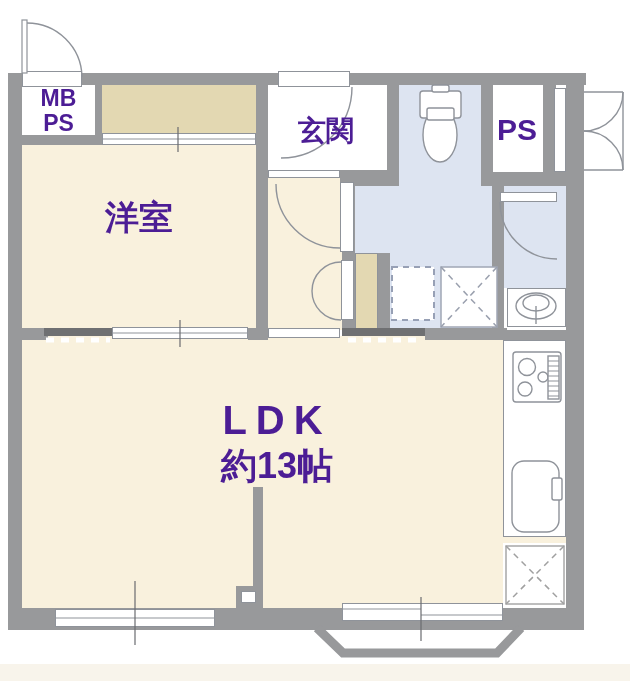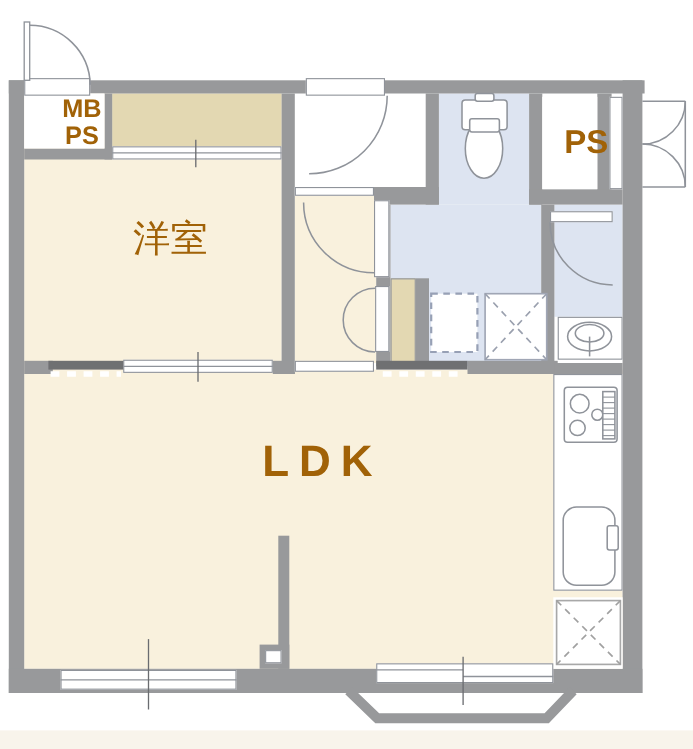--- a/index.html
+++ b/index.html
@@ -7,21 +7,21 @@
         font-family:"Liberation Sans","DejaVu Sans",sans-serif;}
   #plan *{box-sizing:border-box;}
   .abs{position:absolute;}
   .wall{position:absolute;background:#98999b;}
   .cream{position:absolute;background:#f9f1dd;}
   .tan{position:absolute;background:#e3d8b2;}
   .blue{position:absolute;background:#dde4f1;}
   .white{position:absolute;background:#ffffff;}
   .thin{border:1px solid #8f939a;}
   .dark{position:absolute;background:#6f7072;}
-  .lbl{position:absolute;color:#a16207;text-align:center;white-space:nowrap;margin-left:16px;}
+  .lbl{position:absolute;color:#4c1d95;text-align:center;white-space:nowrap;}
   svg.overlay{position:absolute;left:0;top:0;width:630px;height:681px;pointer-events:none;}
   .fixline{stroke:#8f939a;stroke-width:1.4;fill:none;}
 </style>
 </head>
 <body>
 
 <div id="plan">
 
   <div class="cream" style="left:22px;top:85px;width:234px;height:255px;"></div>
   <div class="cream" style="left:268px;top:178px;width:74px;height:152px;"></div>
@@ -170,21 +170,23 @@
       <rect x="506" y="546" width="58" height="58" fill="#ffffff" stroke="#a8a8a8" stroke-width="1.5"></rect>
       <line x1="506" y1="546" x2="564" y2="604" stroke="#a0a0a0" stroke-width="1.5" stroke-dasharray="6 5"></line>
       <line x1="564" y1="546" x2="506" y2="604" stroke="#a0a0a0" stroke-width="1.5" stroke-dasharray="6 5"></line>
     </g>
   </svg>
 
   <div class="lbl" style="left:22px;top:86px;width:73px;font-size:23px;line-height:25px;font-weight:600;">
     <div>MB</div>
     <div>PS</div>
   </div>
+  <div class="lbl" style="left:266px;top:112px;width:120px;font-size:28px;font-weight:600;">玄関</div>
   <div class="lbl" style="left:487px;top:113px;width:60px;font-size:30px;font-weight:600;">PS</div>
-  <div class="lbl" style="left:39px;top:193px;width:200px;font-size:34px;line-height:48px;font-weight:400;">
+  <div class="lbl" style="left:39px;top:193px;width:200px;font-size:34px;line-height:48px;font-weight:700;">
     <div>洋室</div>
   </div>
   <div class="lbl" style="left:127px;top:397px;width:300px;font-weight:700;">
     <div style="font-size:40px;line-height:46px;letter-spacing:9px;">LDK</div>
+    <div style="font-size:36px;line-height:46px;">約13帖</div>
   </div>
 
 </div>
 
 </body></html>

